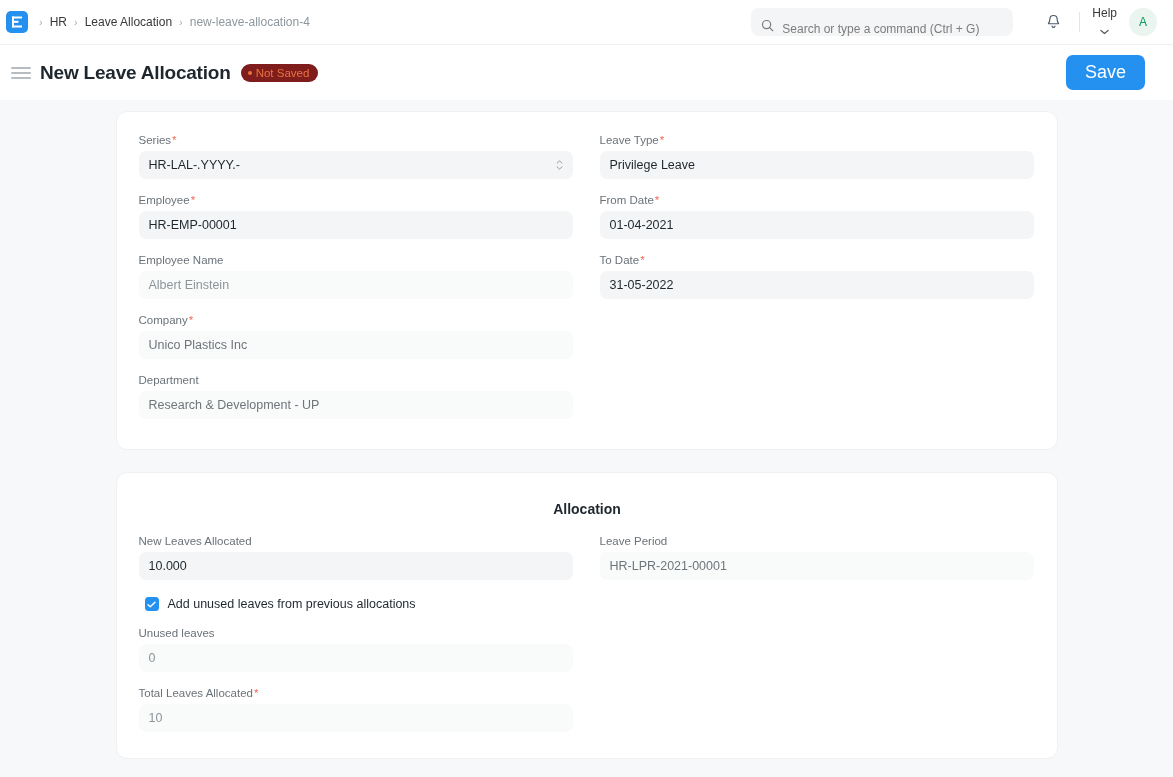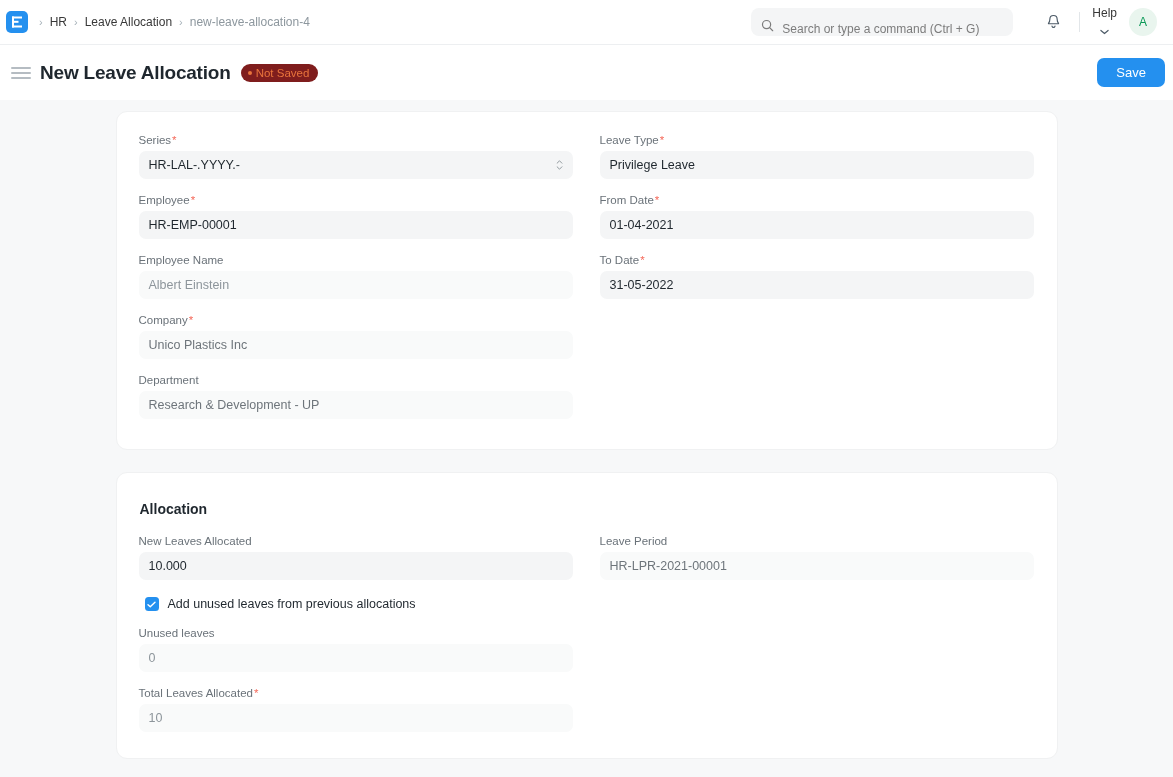--- a/index.html
+++ b/index.html
@@ -107,24 +107,24 @@
     background: #7f1d1d;
     color: #E8743C;
     font-size: 11.5px;
     border-radius: 9px;
     padding: 3px 9px 3px 7px;
     display: inline-flex; align-items: center; gap: 4px;
     white-space: nowrap;
   }
   .badge .dot { width: 4px; height: 4px; border-radius: 50%; background: #E8743C; display: block; }
   .btn-save {
-    position: absolute; right: 8px;
+    position: absolute; right: 28px;
     background: #2490EF;
     color: #fff;
-    font-size: 13px;
+    font-size: 18px;
     border: none;
     border-radius: 7px;
     padding: 7px 19px;
     cursor: pointer;
     font-family: inherit;
   }
 
   
   .scroll { height: calc(777px - 45px - 55px); overflow: hidden; background: #F7F8F9; }
   .card {
@@ -135,20 +135,21 @@
     border: 1px solid #F0F1F2;
     padding: 22px;
   }
   .card.first { margin-top: 11px; padding-bottom: 30px; }
   .card.second { margin-top: 22px; padding-bottom: 26px; }
 
   .section-title {
     font-size: 14px; font-weight: bold;
     color: #1F272E;
     margin: 6px 0 18px 1px;
+    text-align: center;
   }
 
   .grid { display: flex; gap: 27px; }
   .col { width: 434px; flex: none; }
 
   .field { margin-bottom: 15px; }
   .field:last-child { margin-bottom: 0; }
   .flabel {
     font-size: 11.5px;
     color: #6A7279;

